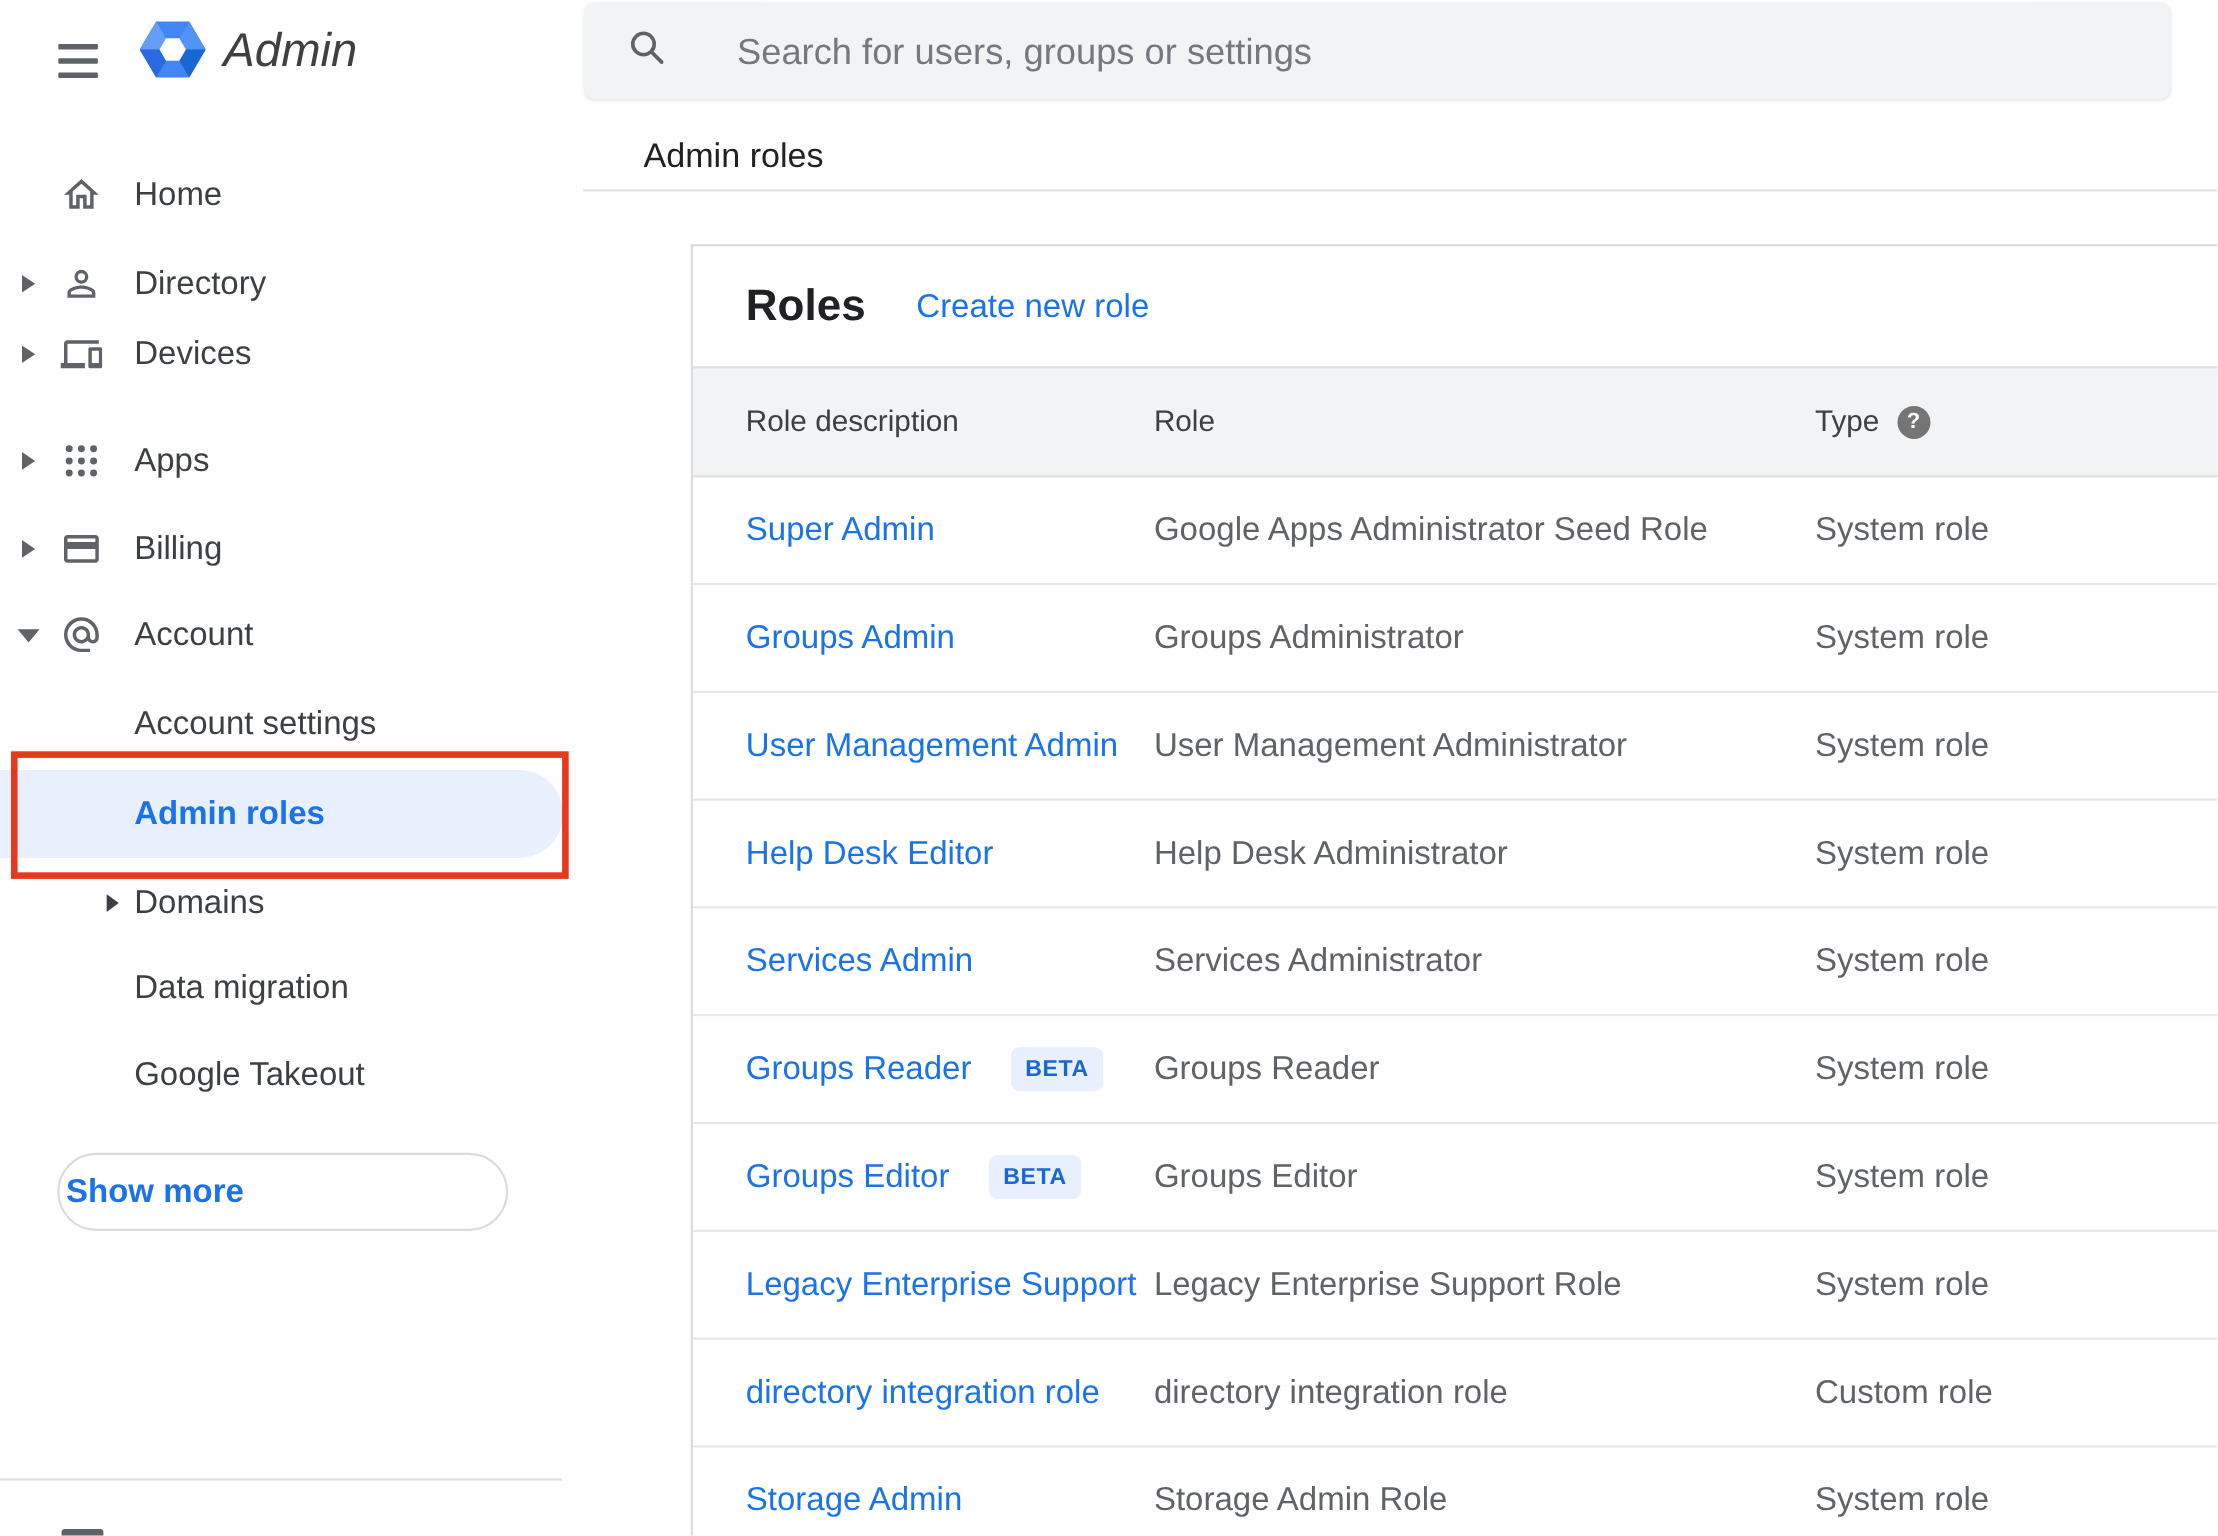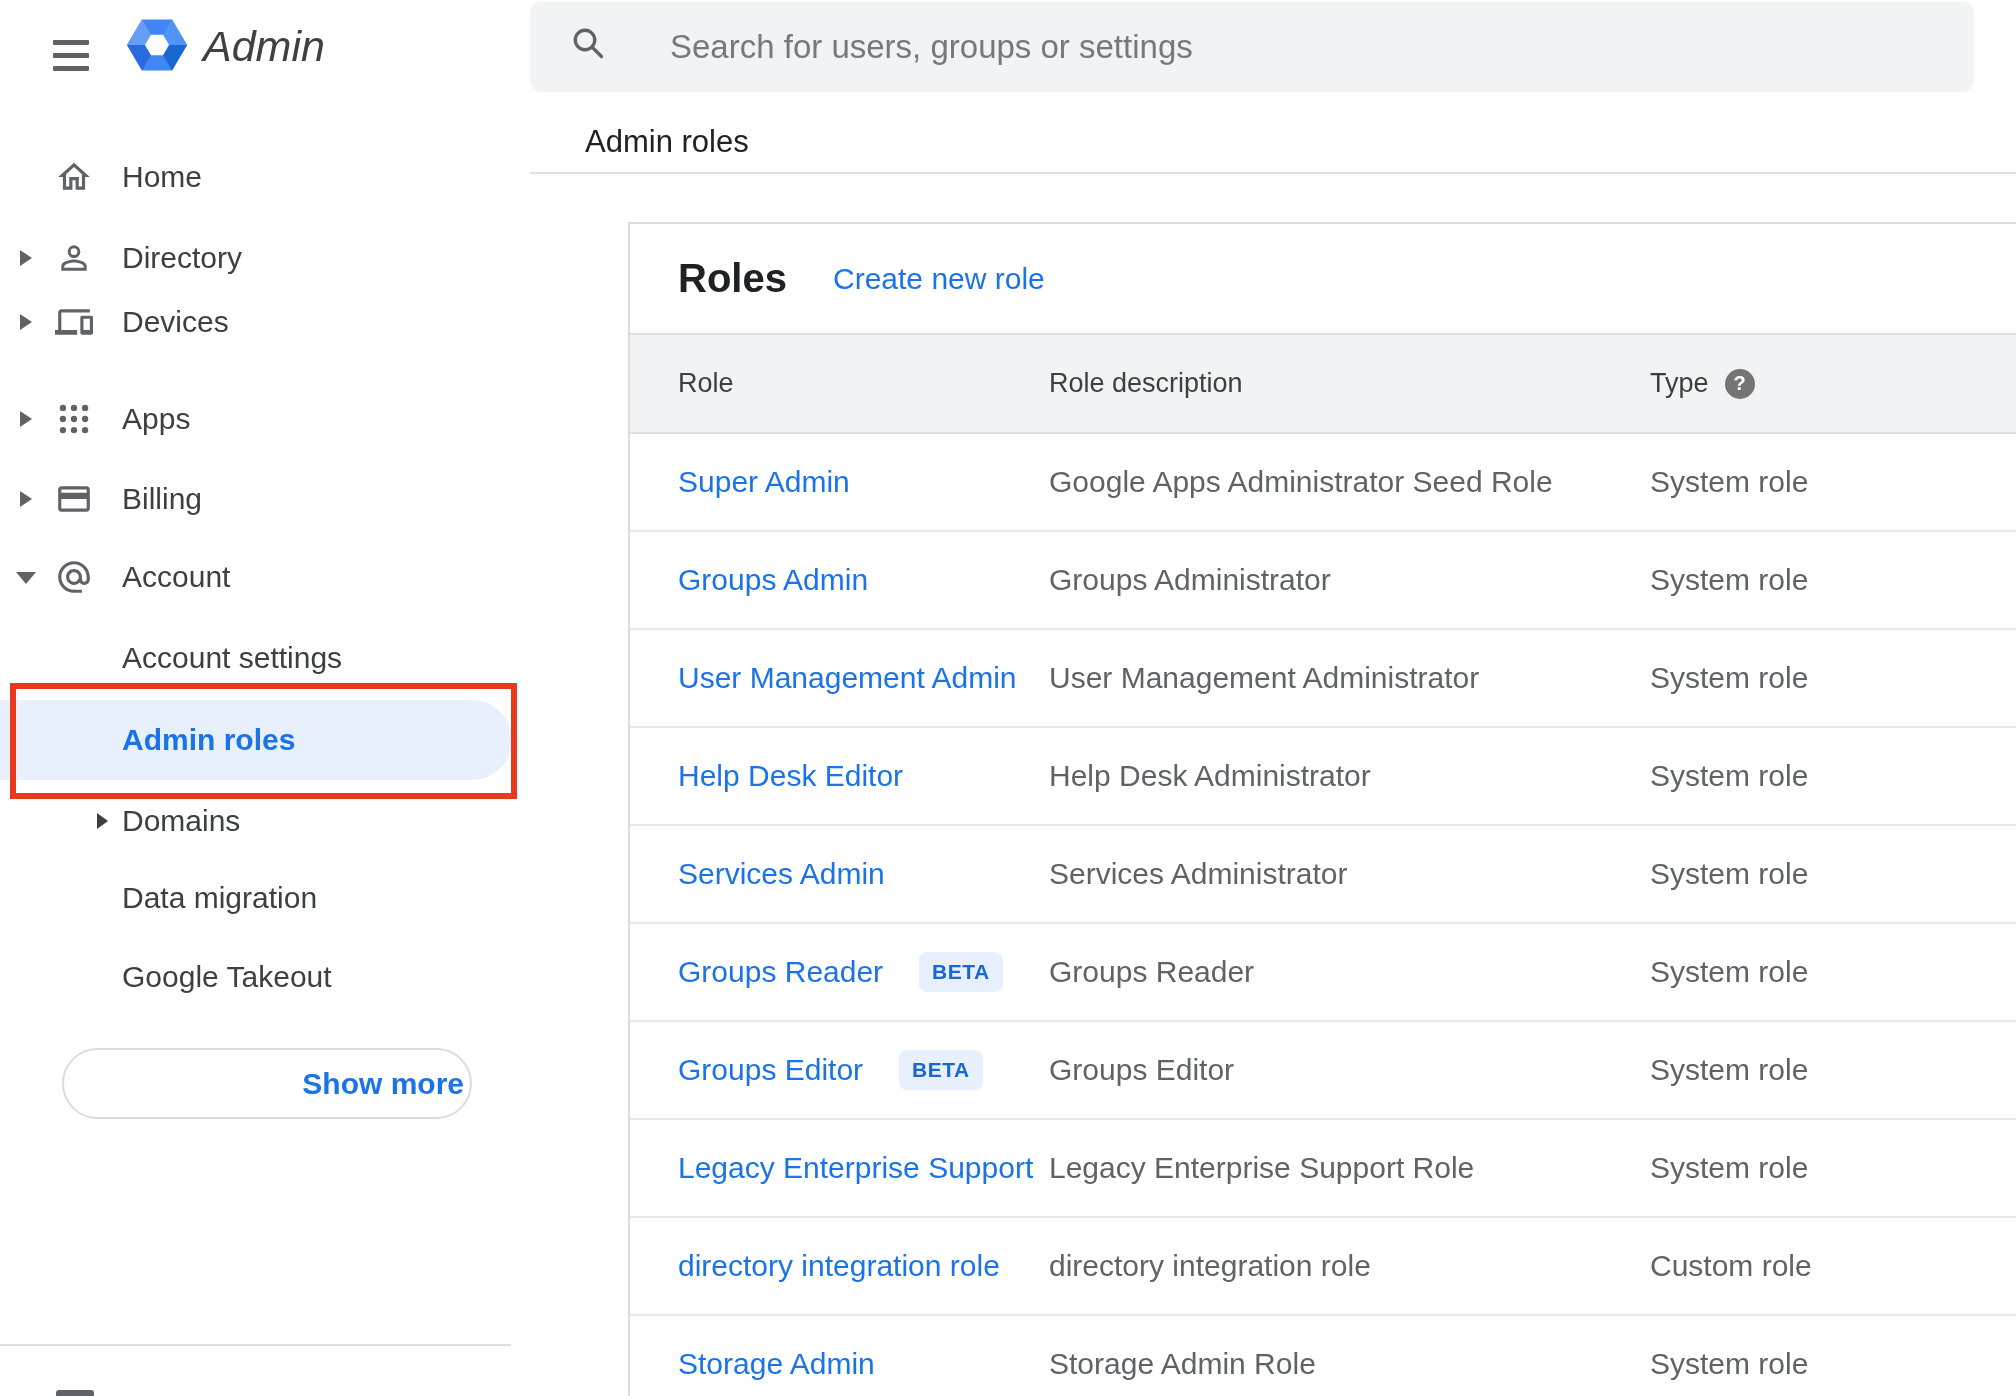--- a/index.html
+++ b/index.html
@@ -43,23 +43,23 @@
   .selected-pill{
     left:0;top:700px;width:512px;height:80px;background:#e8f0fe;
     border-radius:0 40px 40px 0;display:flex;align-items:center;cursor:pointer;
   }
   .selected-pill .sub-label{color:#1a73e8;font-weight:bold;}
   .annotation-box{
     left:10px;top:683px;width:495px;height:104px;border:6px solid #e8391c;pointer-events:none;z-index:5;
   }
 
   .show-more{
-    left:62px;top:1048px;width:410px;height:71px;border:2px solid #dadce0;border-radius:36px;
+    left:52px;top:1048px;width:410px;height:71px;border:2px solid #dadce0;border-radius:36px;
     background:#fff;color:#1a73e8;font-size:30px;font-weight:bold;font-family:inherit;cursor:pointer;
-    display:flex;align-items:center;justify-content:flex-end;
+    display:flex;align-items:center;justify-content:flex-start;
   }
   .sidebar-divider{left:0;top:1344px;width:511px;height:2px;background:#e0e0e0;}
   .partial-icon{left:56px;top:1390px;width:38px;height:8px;background:#5f6368;border-radius:3px 3px 0 0;}
 
   
   .page-title{left:585px;top:124px;font-size:31px;color:#202124;}
   .title-divider{left:530px;top:172px;width:1486px;height:2px;background:#e0e0e0;}
 
   .roles-card{
     left:628px;top:222px;width:1388px;height:1174px;
@@ -209,22 +209,22 @@
 <div class="abs page-title">Admin roles</div>
 <div class="abs title-divider"></div>
 
 <div class="abs roles-card">
   <div class="card-header">
     <span class="card-title">Roles</span>
     <a class="create-link">Create new role</a>
   </div>
 
   <div class="thead">
+    <span>Role description</span>
     <span>Role</span>
-    <span>Role description</span>
     <span class="th-type">
       <span>Type</span>
       <span class="help-circle">?</span>
     </span>
   </div>
 
   <div>
   <div class="trow">
     <span class="role-cell">
       <a class="role-link">Super Admin</a>

